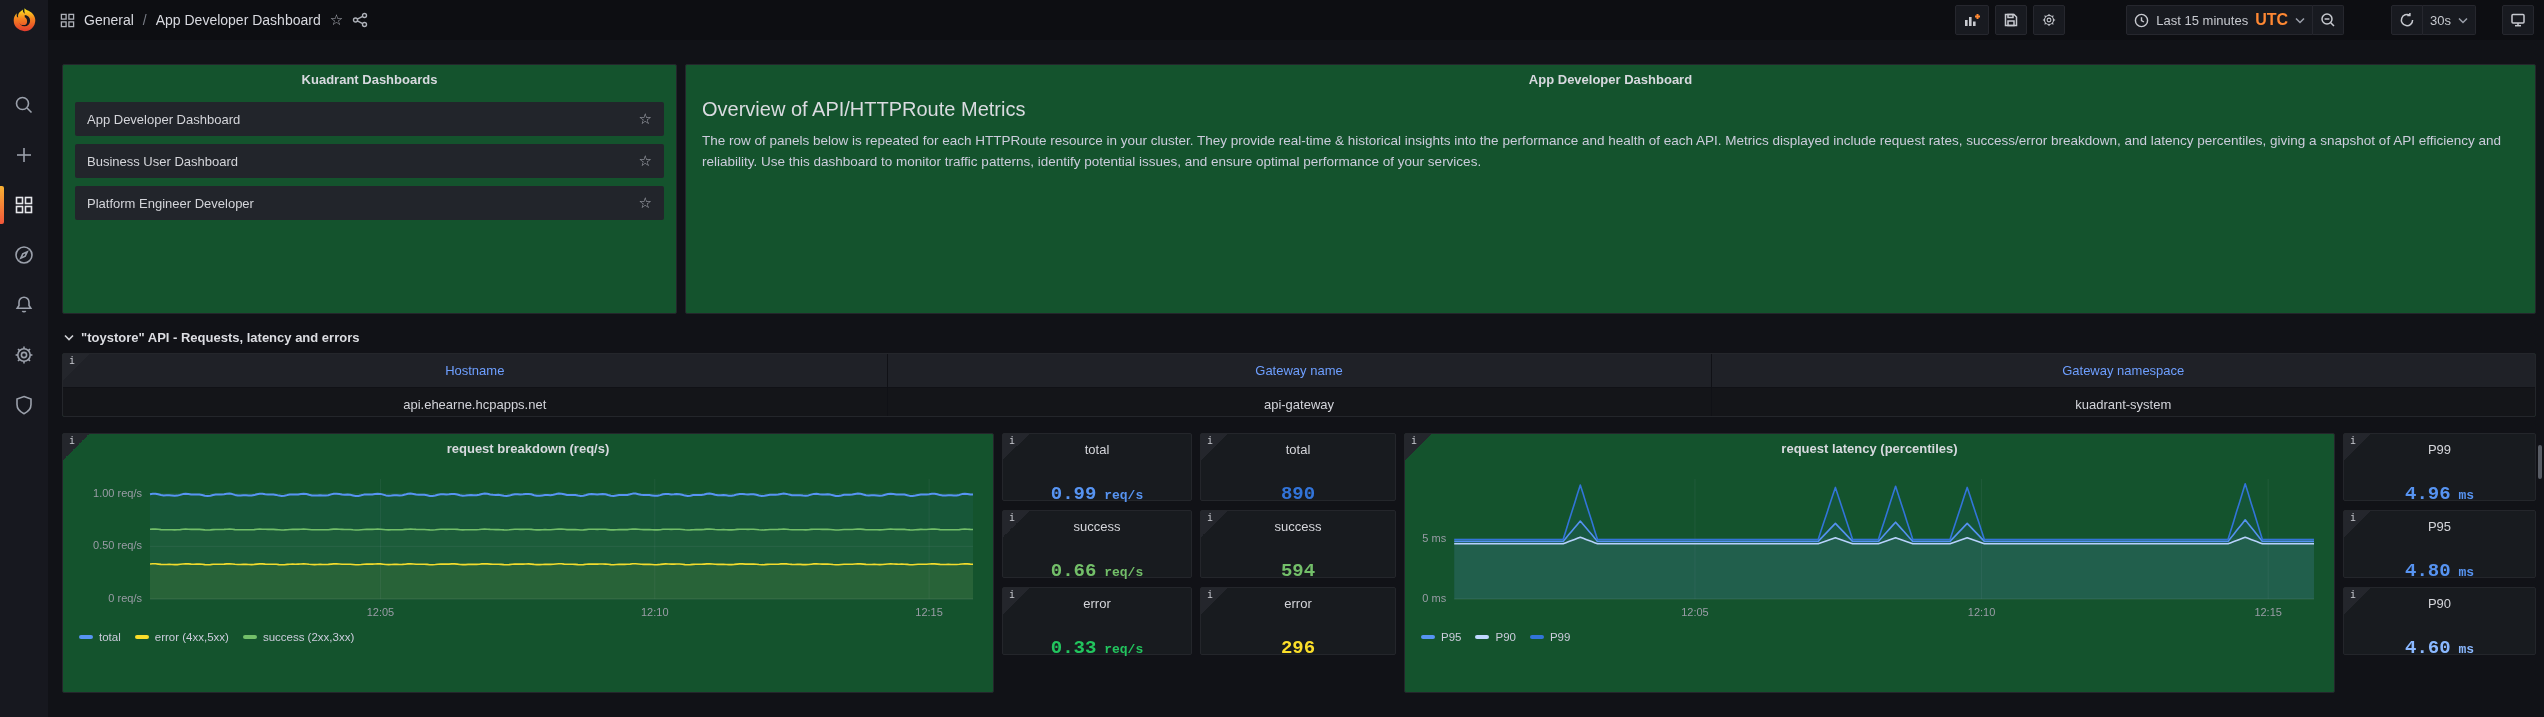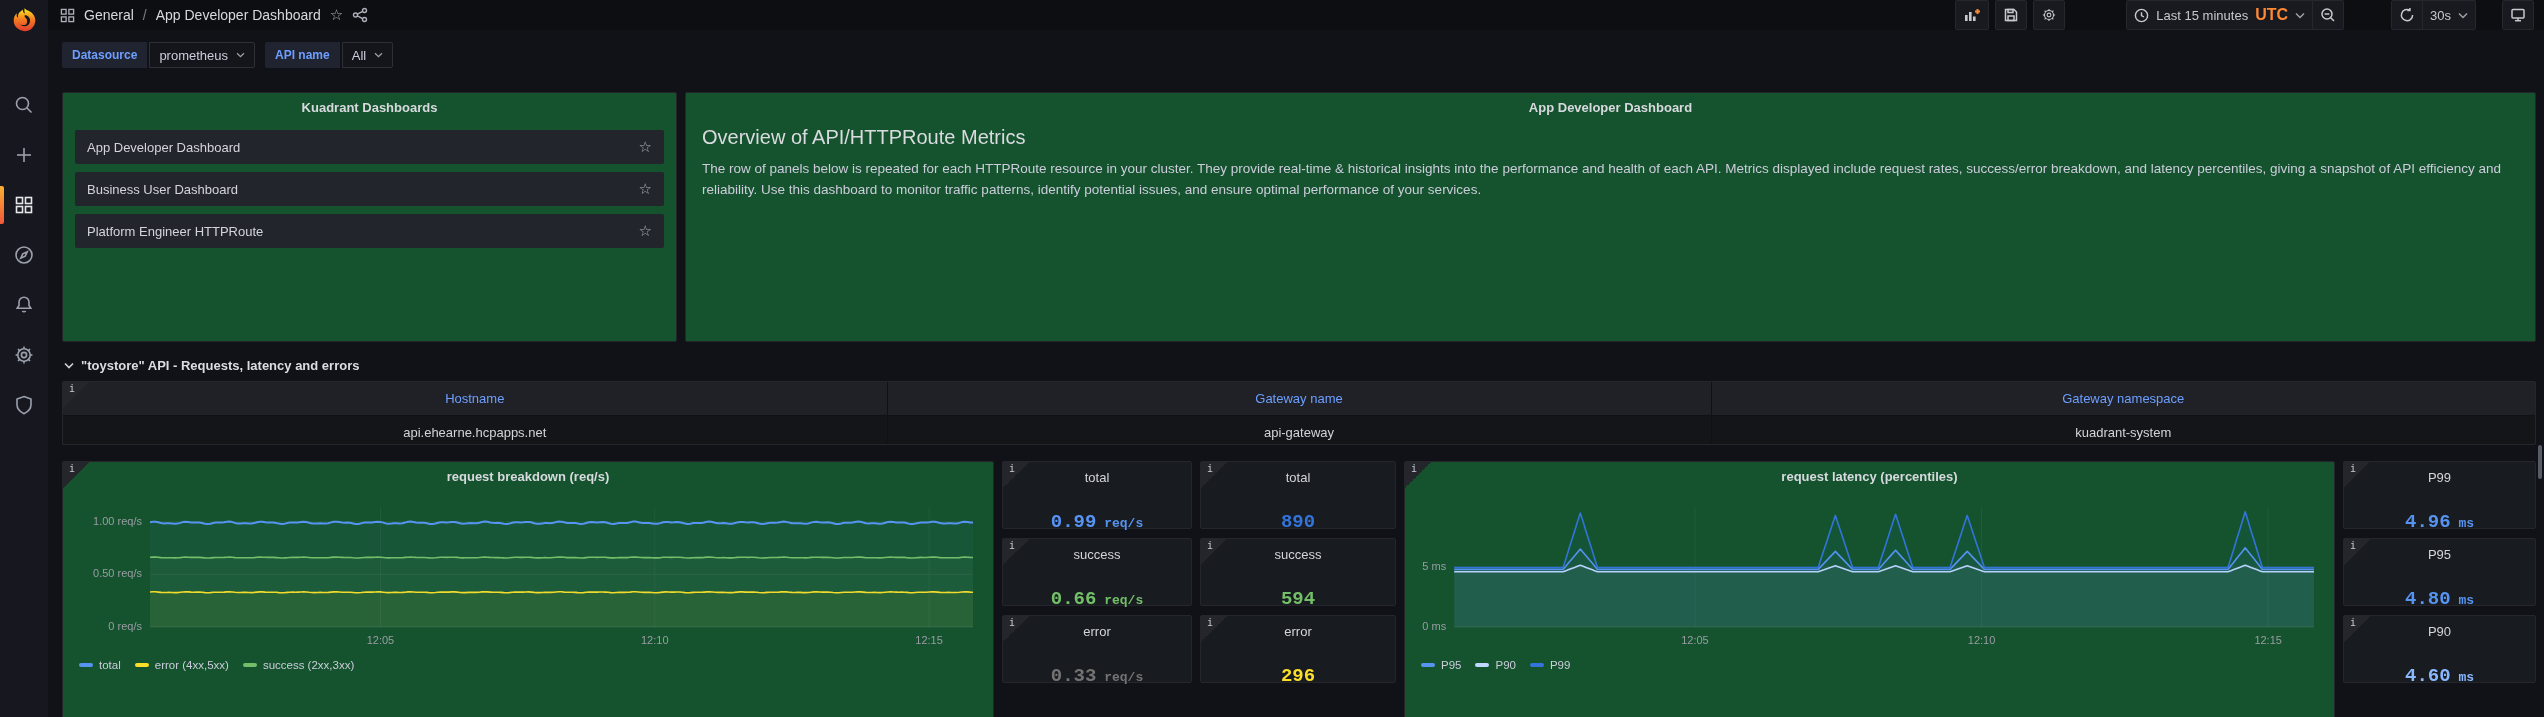--- a/index.html
+++ b/index.html
@@ -284,62 +284,38 @@
         <div class="tb-btn">
           <svg width="16" height="16" viewBox="0 0 16 16">
               <rect x="2" y="2.5" width="12" height="8.5" rx="1"></rect>
               <line x1="8" y1="11" x2="8" y2="13"></line>
               <line x1="5" y1="13.7" x2="11" y2="13.7"></line>
             </svg>
         </div>
       </div>
     </header>
 
-    <div class="varrow">
-        <div class="var-pair">
-          <div class="var-label">Datasource</div>
-          <div class="var-value">
-            <span>prometheus</span>
-            <span class="caret">
-              <svg width="9" height="6" viewBox="0 0 10 7">
-                <path d="M1 1.5l4 4 4-4"></path>
-              </svg>
-            </span>
-          </div>
-        </div>
-        <div class="var-pair">
-          <div class="var-label">API name</div>
-          <div class="var-value">
-            <span>All</span>
-            <span class="caret">
-              <svg width="9" height="6" viewBox="0 0 10 7">
-                <path d="M1 1.5l4 4 4-4"></path>
-              </svg>
-            </span>
-          </div>
-        </div>
-      </div>
 
     <div class="content">
 
       <div class="row1">
 
         <section class="panel kuadrant">
           <div class="panel-title">Kuadrant Dashboards</div>
           <div class="dash-list">
               <div class="dash-item">
                 <span class="dash-label">App Developer Dashboard</span>
                 <span class="dash-star">☆</span>
               </div>
               <div class="dash-item">
                 <span class="dash-label">Business User Dashboard</span>
                 <span class="dash-star">☆</span>
               </div>
               <div class="dash-item">
-                <span class="dash-label">Platform Engineer HTTPRoute</span>
+                <span class="dash-label">Platform Engineer Developer</span>
                 <span class="dash-star">☆</span>
               </div>
             </div>
         </section>
 
         <section class="panel overview">
           <div class="panel-title">App Developer Dashboard</div>
           <div class="overview-body">
             <div class="overview-h">Overview of API/HTTPRoute Metrics</div>
             <p class="overview-p">The row of panels below is repeated for each HTTPRoute resource in your cluster. They provide real-time &amp; historical insights into the performance and health of each API. Metrics displayed include request rates, success/error breakdown, and latency percentiles, giving a snapshot of API efficiency and reliability. Use this dashboard to monitor traffic patterns, identify potential issues, and ensure optimal performance of your services.</p>
@@ -425,21 +401,21 @@
                 <span>i</span>
               </div>
               <div class="stat-label">success</div>
               <div class="stat-value" style="color: rgb(115, 191, 105);">0.66<span class="stat-unit">&nbsp;req/s</span></div>
             </section>
             <section class="statpanel">
               <div class="info-corner">
                 <span>i</span>
               </div>
               <div class="stat-label">error</div>
-              <div class="stat-value" style="color: #737373;">0.33<span class="stat-unit">&nbsp;req/s</span></div>
+              <div class="stat-value" style="color: #22c55e;">0.33<span class="stat-unit">&nbsp;req/s</span></div>
             </section>
           </div>
         <div class="statcol" data-stat-col="1">
             <section class="statpanel">
               <div class="info-corner">
                 <span>i</span>
               </div>
               <div class="stat-label">total</div>
               <div class="stat-value" style="color: rgb(50, 116, 217);">890</div>
             </section>

